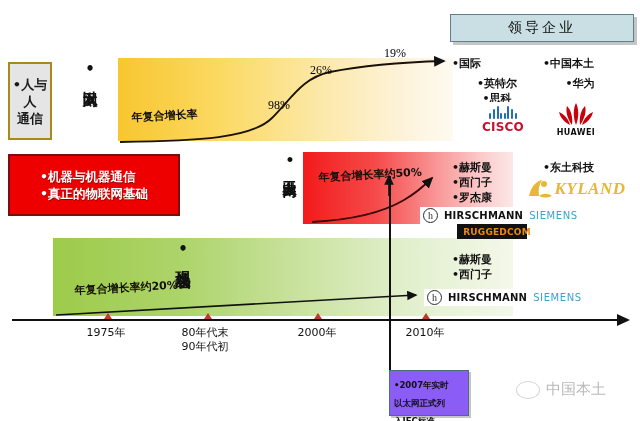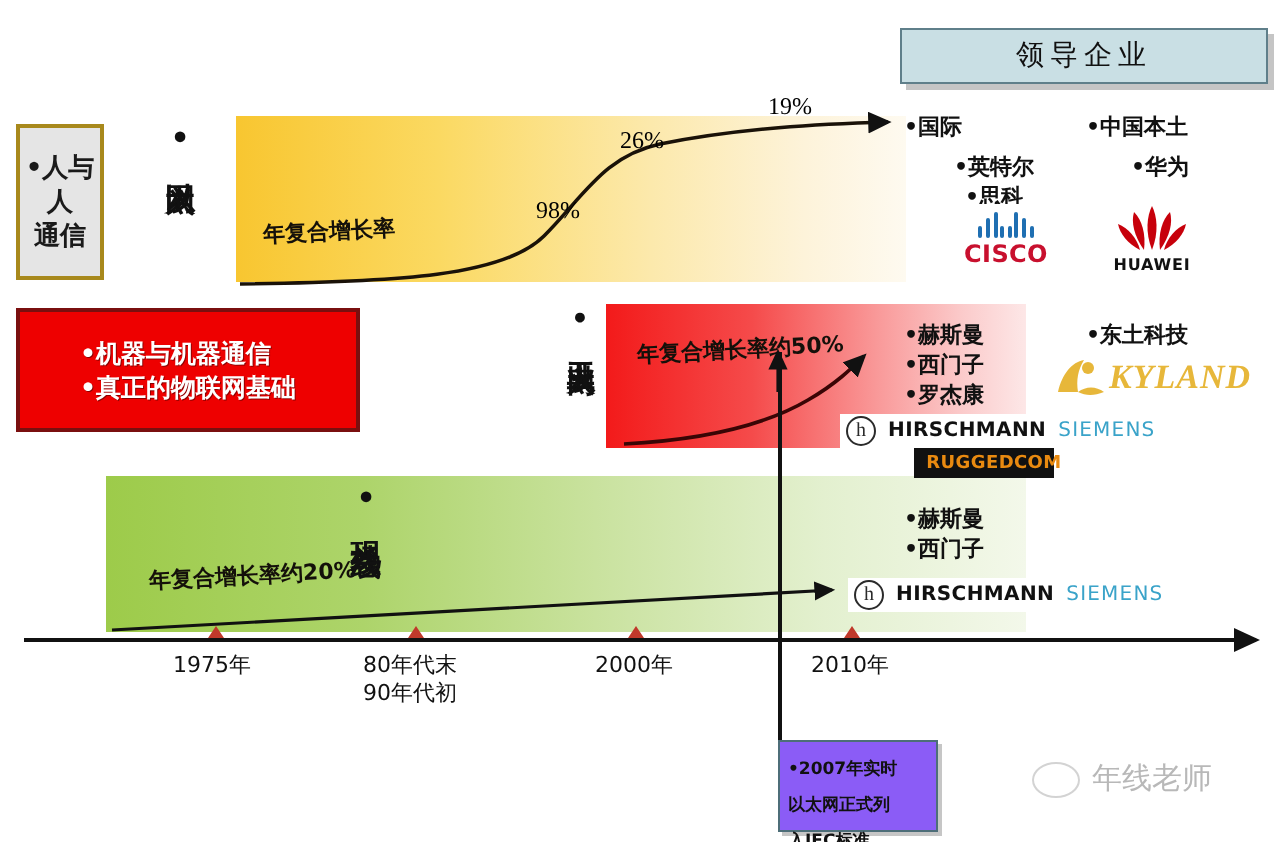--- a/index.html
+++ b/index.html
@@ -297,16 +297,16 @@
   <div class="tick-label" style="left:288px;width:58px">2000年</div>
   <div class="tick-label" style="left:396px;width:58px">2010年</div>
 
   <div class="abs" id="iec-vline"></div>
   <div class="abs" id="iec-note">
     <span class="lbl">•2007年实时<br>以太网正式列<br>入IEC标准</span>
   </div>
 
   <div class="abs" id="watermark">
     <span class="wm-mark"></span>
-    <span class="wm-text">年线老师</span>
+    <span class="wm-text">中国本土</span>
   </div>
 
 </div>
 
 </body></html>

